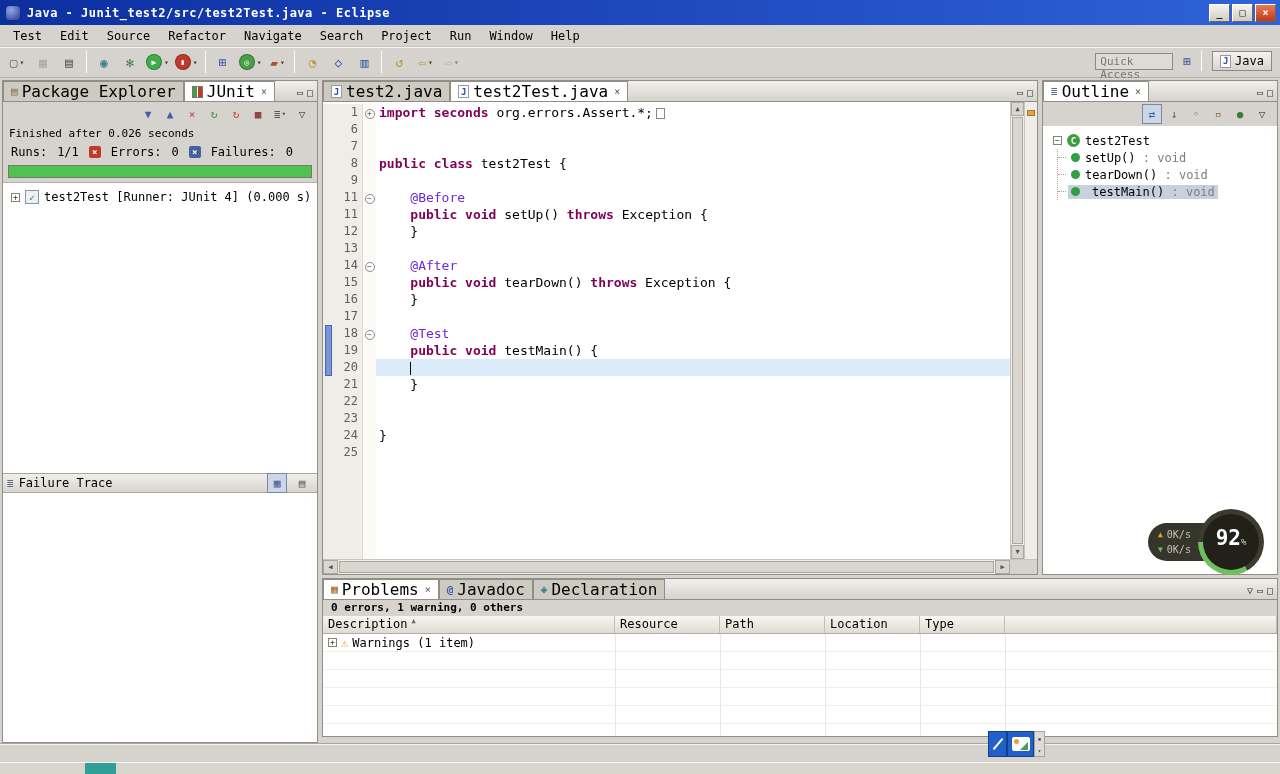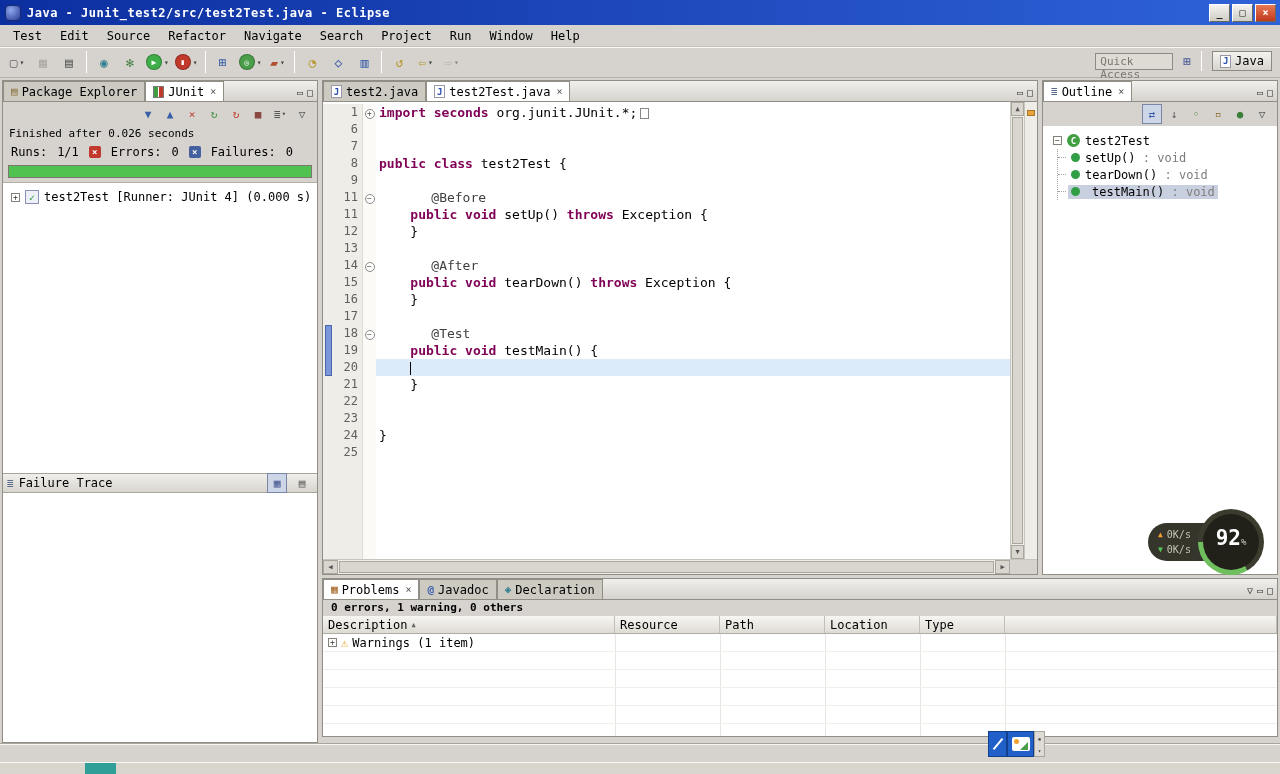--- a/index.html
+++ b/index.html
@@ -47,21 +47,21 @@
     border:1px solid #8c8a82; background:linear-gradient(#f4f3ee,#d7d4cd); }
   .ic-jfile { width:11px; height:13px; background:#fff; border:1px solid #9a98a8; color:#2a4fae;
     font-size:9px; font-weight:bold; display:flex; align-items:center; justify-content:center; }
   
   .panel { position:absolute; background:#d6d3ce; border:1px solid #918e86; display:flex; flex-direction:column; }
   .tabbar { height:21px; display:flex; align-items:flex-end;
     background:linear-gradient(#f0efeb,#d6d3ce); border-bottom:1px solid #918e86; flex:none; }
   .tab { height:20px; display:flex; align-items:center; gap:4px; padding:0 7px;
     border:1px solid #918e86; border-bottom:none; background:#cdcac2; white-space:nowrap; }
   .tab.active { background:#fff; }
-  .tab-label { font-size:12px; }
+  .tab-label { font-size:16px; }
   .tab-close { font-size:10px; color:#555; margin-left:2px; }
   .bar-btns { margin-left:auto; display:flex; align-items:center; gap:4px; padding:0 4px 3px 0; }
   .bar-btn { font-size:10px; color:#333; }
   .mini-row { height:24px; display:flex; align-items:center; justify-content:flex-end;
     padding-right:4px; flex:none; }
   .mini-btn { height:20px; min-width:20px; display:flex; align-items:center; justify-content:center; margin:0 1px; }
   .mini-btn.pressed { border:1px solid #7a86a8; background:#cdd6e6; }
   .mini-glyph { font-size:11px; }
   .mini-drop { font-size:7px; color:#444; margin-left:1px; }
   
@@ -98,21 +98,21 @@
   .line.filler { flex:1; height:auto; }
   .line .ann { width:13px; background:#efede7; flex:none; }
   .line .ln { width:26px; text-align:right; padding-right:4px; color:#606060; font-size:12px;
     background:#efede7; flex:none; }
   .line .fold { width:14px; text-align:center; background:#fbfaf6; border-left:1px solid #dddbd4; flex:none; }
   .fold-dot { display:inline-block; width:10px; height:10px; border:1px solid #8a8a8a; border-radius:50%;
     background:#fff; color:#555; font-size:8px; line-height:8px; text-align:center; vertical-align:middle; }
   .line .code { flex:1; white-space:pre; padding-left:3px; }
   .line.current .code { background:#dcebfa; }
   .s-kw { color:#7f0055; font-weight:bold; }
-  .s-ann { color:#404040;margin-left:21px; }
+  .s-ann { color:#6d28d9; }
   .s-pl { color:#000; }
   .collapsed-box { display:inline-block; width:9px; height:11px; border:1px solid #888;
     background:#fff; margin-left:3px; vertical-align:middle; }
   .caret { display:inline-block; width:1px; height:13px; background:#000; vertical-align:middle; }
   #range-bar { position:absolute; left:2px; width:7px; background:#7a95d8; border:1px solid #4a66b0; }
   #vscroll { width:14px; background:#efede8; border-left:1px solid #c8c5be; position:relative; flex:none; }
   .scr-arrow { height:14px; display:flex; align-items:center; justify-content:center;
     font-size:7px; color:#555; background:#d9d6cf; border:1px solid #aaa79f; }
   #vthumb { position:absolute; top:15px; bottom:15px; left:1px; right:1px;
     background:#d9d6cf; border:1px solid #aaa79f; }
@@ -138,21 +138,21 @@
   .row-sel { display:inline-flex; align-items:center; gap:5px; padding:0 3px; }
   .row-sel.selected { background:#c8d0e0;gap:12px; }
   .ic-method { width:9px; height:9px; border-radius:50%; background:#2f9e44; flex:none; }
   .o-type { color:#7d7d7d; }
   
   #bottom-panel { left:322px; top:578px; width:956px; height:159px; }
   #pb-summary { height:16px; font-size:11px; font-weight:bold; padding:1px 8px; flex:none; }
   #pb-header { height:18px; display:flex; flex:none;
     background:linear-gradient(#f7f6f2,#dedbd3); border-bottom:1px solid #b0ada5; }
   .pb-hcell { border-right:1px solid #c2bfb7; padding:1px 5px; font-size:12px; white-space:nowrap;
-    overflow:hidden; display:flex; align-items:center; gap:4px; }
+    overflow:hidden; display:flex; gap:4px; }
   .sort-arrow { font-size:7px; color:#666; }
   #pb-body { flex:1; background:#fff; position:relative; overflow:hidden; }
   .grid-v { position:absolute; top:0; bottom:0; border-left:1px solid #e8e6e0; }
   .pb-row { display:flex; align-items:center; height:18px; border-bottom:1px solid #f1efe9;
     position:relative; font-size:12px; }
   .warn-glyph { color:#e0a020; font-size:12px; margin:0 4px; }
   
   #statusbar { position:absolute; left:0; top:743px; width:1280px; height:19px;
     background:#d6d3ce; border-top:1px solid #a8a59d; box-shadow:inset 0 1px 0 #f6f5f1; }
   #taskbar { position:absolute; left:0; top:762px; width:1280px; height:12px;
@@ -387,21 +387,21 @@
         <span class="bar-btn">□</span>
       </span>
   </div>
   <div id="editor-body">
     <div id="edit-left">
       <div id="range-bar" style="top: 223px; height: 51px;"></div>
     <div class="line">
           <span class="ann"></span>
           <span class="ln">1</span>
           <span class="fold"><span class="fold-dot">+</span></span>
-          <span class="code"><span class="s-kw">import seconds</span><span class="s-pl"> org.junit.JUnit.*;</span><span class="collapsed-box"></span></span>
+          <span class="code"><span class="s-kw">import seconds</span><span class="s-pl"> org.errors.Assert.*;</span><span class="collapsed-box"></span></span>
         </div>
         <div class="line">
           <span class="ann"></span>
           <span class="ln">6</span>
           <span class="fold"></span>
           <span class="code"></span>
         </div>
         <div class="line">
           <span class="ann"></span>
           <span class="ln">7</span>

